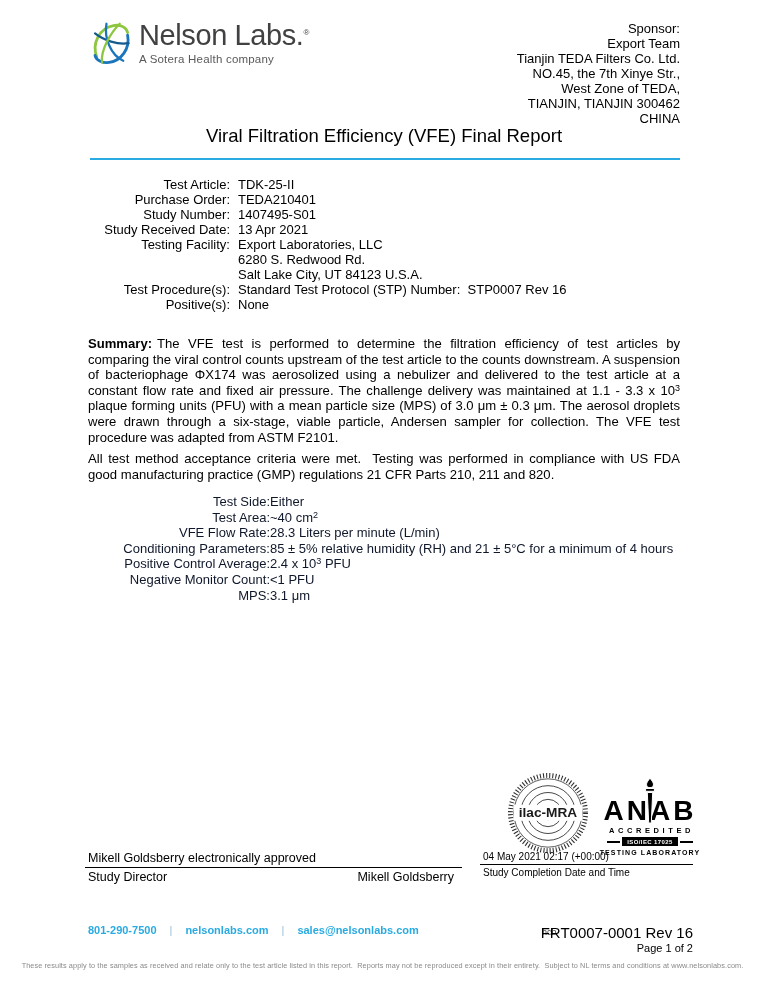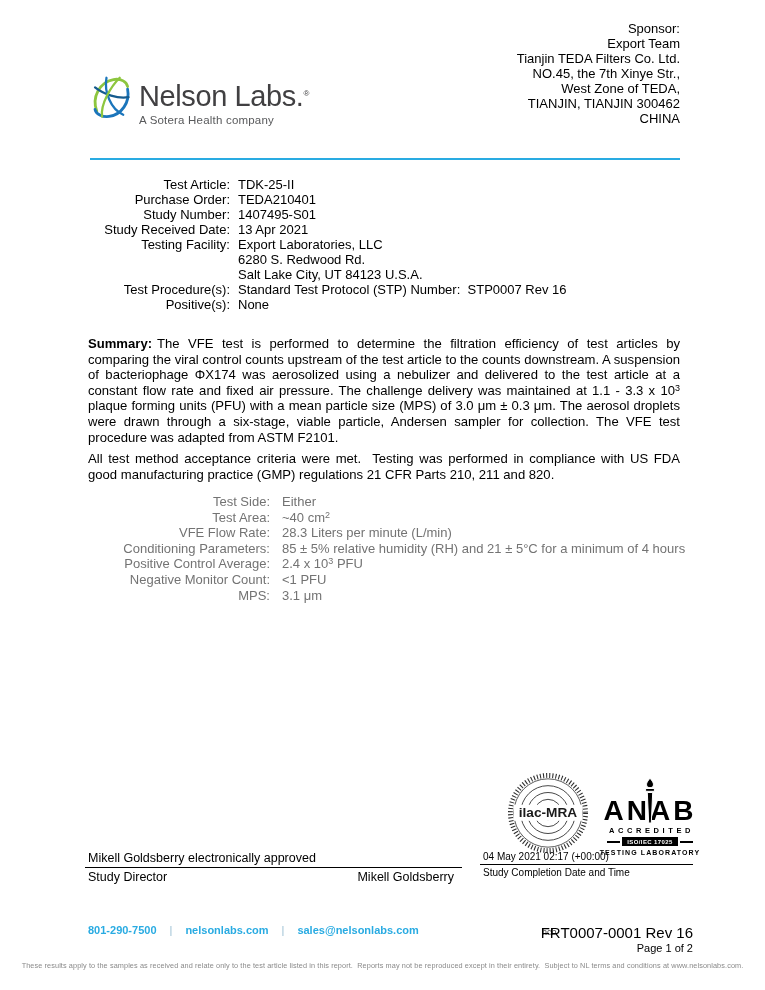--- a/index.html
+++ b/index.html
@@ -2,21 +2,21 @@
 <html><head>
 <meta charset="utf-8">
 <style>
   * { margin:0; padding:0; box-sizing:border-box; }
   html,body { background:#ffffff; }
   body { font-family:"Liberation Sans","DejaVu Sans",sans-serif; color:#111; }
   .page { position:relative; width:765px; height:990px; background:#fff; overflow:hidden; }
 
   
   .header { position:absolute; top:16px; left:88px; width:592px; display:flex; justify-content:space-between; }
-  .logo { display:flex; align-items:flex-end; gap:7px; }
+  .logo { display:flex; align-items:flex-start; gap:7px; }
   .logo-mark { width:44px; height:56px; }
   .logo-name { font-size:29px; color:#414042; letter-spacing:-0.4px; line-height:34px; }
   .logo-reg { font-size:8px; vertical-align:10px; color:#414042; }
   .logo-tagline { font-size:11.5px; color:#58595B; margin-top:1px; letter-spacing:0.2px; }
   .sponsor { text-align:right; font-size:13px; line-height:15px; padding-top:5px; color:#000; }
 
   
   .title { position:absolute; top:125px; left:88px; width:592px; text-align:center; font-size:18.5px; color:#000; }
   .rule { position:absolute; top:158px; left:90px; width:590px; height:2px; background:#29ABE2; }
 
@@ -29,21 +29,21 @@
   
   .para { position:absolute; left:88px; width:592px; font-size:13.1px; line-height:15.6px;
           text-align:justify; color:#000; }
   .summary { top:336px; }
   .compliance { top:451px; }
   .para b { margin-right:5px; }
   sup { font-size:9px; vertical-align:4px; line-height:0; }
 
   
   .params { position:absolute; top:494px; left:88px; display:grid;
-            grid-template-columns:182px auto; column-gap:12px; font-size:13px; line-height:15.6px; color:#737373; }
+            grid-template-columns:182px auto; column-gap:0; font-size:13px; line-height:15.6px; color:#0f172a; }
   .params .lbl { text-align:right; white-space:nowrap; }
   .params .val { white-space:nowrap; }
 
   
   .accreditation { position:absolute; top:772px; left:507px; display:flex; align-items:flex-start; gap:9px; }
   .ilac-seal { width:82px; height:82px; }
   .anab { position:relative; width:104px; text-align:center; padding-top:26px; }
   .anab-torch { position:absolute; left:50%; transform:translateX(-50%); top:6px; z-index:2; }
   .anab-name { font-size:28px; font-weight:bold; letter-spacing:3px; line-height:26px; color:#000; position:relative; z-index:1; }
   .anab-accredited { font-size:7.5px; font-weight:bold; letter-spacing:3.6px; margin-top:2px; text-indent:3px; color:#000; }
@@ -97,20 +97,21 @@
       <div>Sponsor:</div>
       <div>Export Team</div>
       <div>Tianjin TEDA Filters Co. Ltd.</div>
       <div>NO.45, the 7th Xinye Str.,</div>
       <div>West Zone of TEDA,</div>
       <div>TIANJIN, TIANJIN 300462</div>
       <div>CHINA</div>
     </div>
   </div>
 
+  <div class="title">Viral Filtration Efficiency (VFE) Final Report</div>
   <div class="rule"></div>
 
   <div class="details">
     <div class="lbl">Test Article:</div>
     <div class="val">TDK-25-II</div>
     <div class="lbl">Purchase Order:</div>
     <div class="val">TEDA210401</div>
     <div class="lbl">Study Number:</div>
     <div class="val">1407495-S01</div>
     <div class="lbl">Study Received Date:</div>

